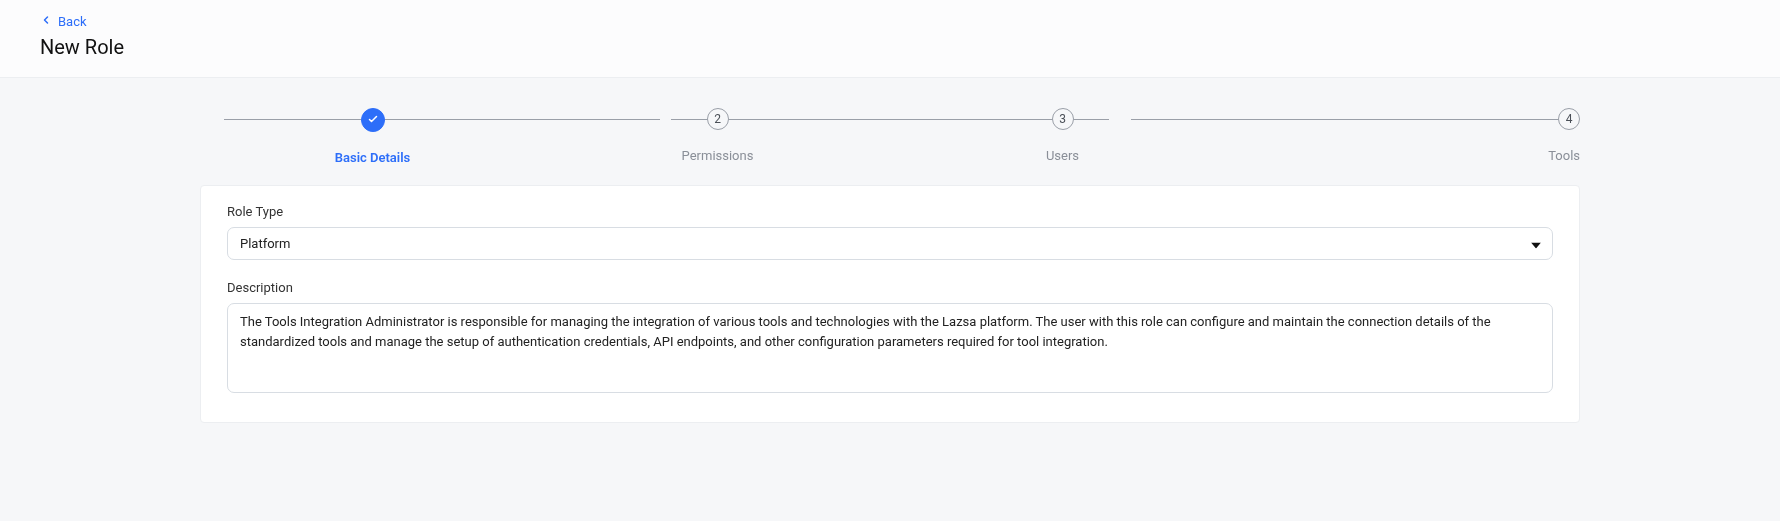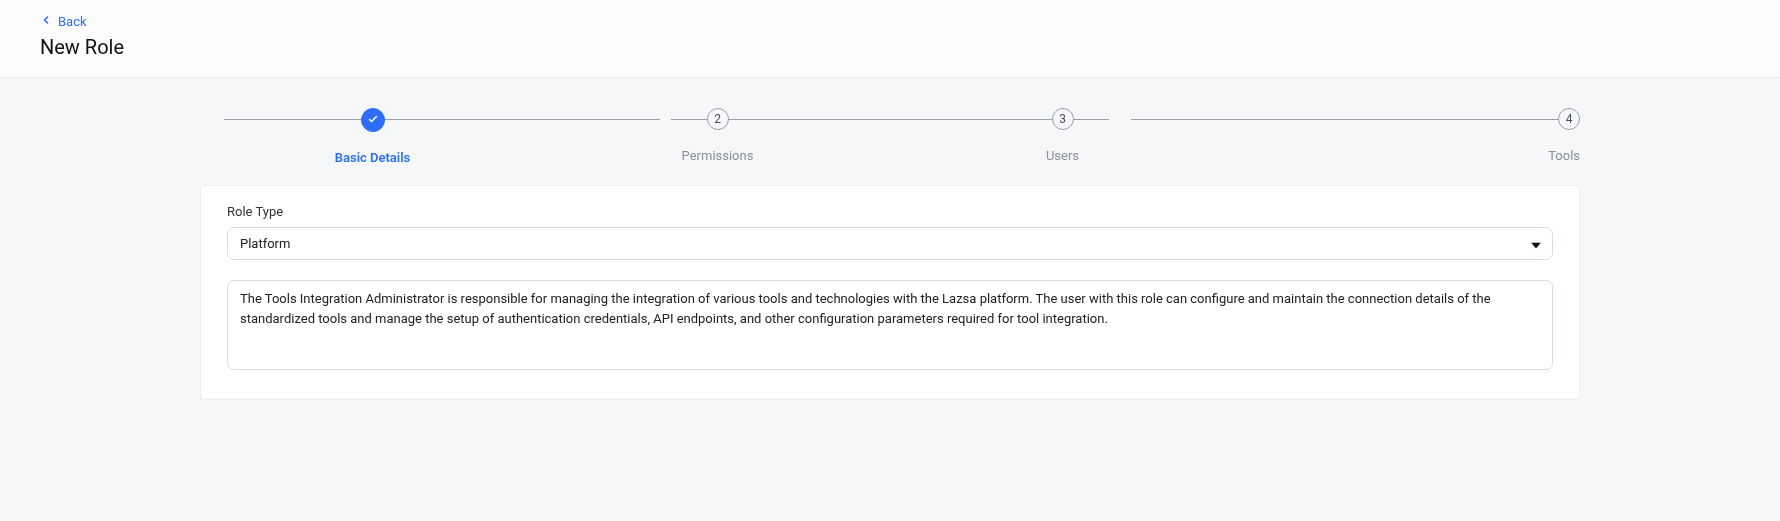--- a/index.html
+++ b/index.html
@@ -194,15 +194,16 @@
             <path d="M0 0l5 6 5-6z"></path>
           </svg>
       </span>
     </div>
   </div>
 
   <div class="field">
   </div>
 
   <div class="field">
+    <label class="field-label">Description</label>
     <textarea class="textarea-input" style="">The Tools Integration Administrator is responsible for managing the integration of various tools and technologies with the Lazsa platform. The user with this role can configure and maintain the connection details of the standardized tools and manage the setup of authentication credentials, API endpoints, and other configuration parameters required for tool integration.</textarea>
   </div>
 </div>
 
 </body></html>

